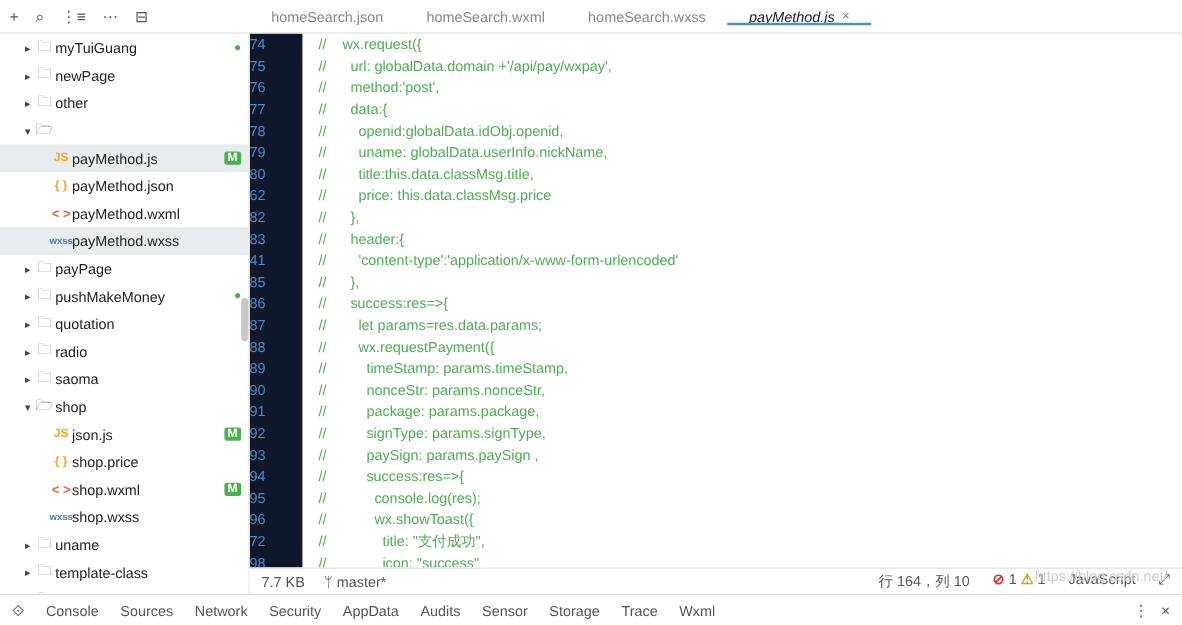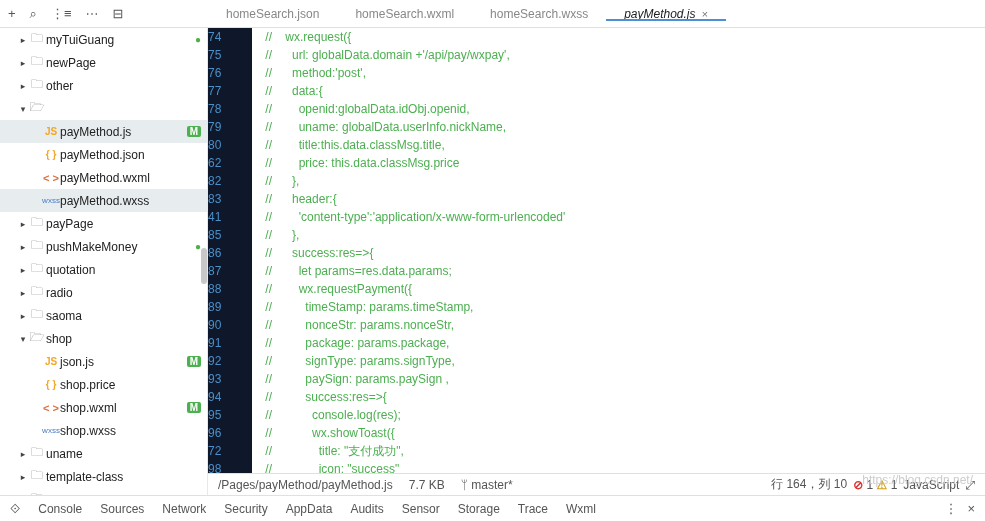--- a/index.html
+++ b/index.html
@@ -19,30 +19,30 @@
 .tree .row.sel { background: #e7ecee; }
 .tree .arrow { display: inline-block; width: 10px; text-align: center; color: #444; font-size: 9px; }
 .tree .icon { display: inline-flex; width: 18px; justify-content: center; align-items: center; }
 .tree .lbl { flex: 1; color: #222; }
 .tree .badge { font-size: 10px; font-weight: bold; color: #fff; background: #4caf50; border-radius: 2px; padding: 0 3px; }
 .tree .dot { color: #4caf50; font-size: 10px; }
 .fold { color: #888; }
 .js { color: #f5a623; font-weight: bold; font-size: 10px; }
 .json { color: #f5a623; font-weight: bold; font-size: 10px; }
 .wxml { color: #e06c3b; font-weight: bold; font-size: 11px; }
-.wxss { color: #4a7cc4; font-weight: normal; font-size: 8px; }
+.wxss { color: #4a7cc4; font-weight: bold; font-size: 8px; }
 .editor-wrap { flex: 1; display: flex; flex-direction: column; min-width: 0; }
 .editor { flex: 1; display: flex; overflow: hidden; font-family: Consolas, monospace; font-size: 13px; line-height: 18px; }
 .gutter { width: 44px; text-align: left; color: #4a8fc7; padding: 0 8px 0 0; background: #0f172a; }
 .gutter div { height: 18px; }
 .code { flex: 1; white-space: pre; color: #333; overflow: hidden; }
 .code .line { height: 18px; }
 .c { color: #4caf50; }
 .statusbar { height: 22px; border-top: 1px solid #e0e0e0; display: flex; align-items: center; font-size: 11px; color: #555; padding: 0 10px; gap: 16px; }
-.statusbar .right { margin-left: auto; display: flex; gap: 6px; align-items: center; }
+.statusbar .right { margin-left: auto; display: flex; gap: 19px; align-items: flex-start; }
 .statusbar .err { color: #d33; font-weight: bold; }
 .statusbar .warn { color: #d4a017; font-weight: bold; }
 .dev-tabs { height: 26px; display: flex; align-items: center; gap: 18px; padding: 0 10px; color: #555; border-top: 1px solid #e0e0e0; font-size: 12px; }
 .dev-tabs .ic { font-size: 13px; color: #555; cursor: pointer; }
 .dev-tabs .t { cursor: pointer; }
 .dev-tabs .ric { margin-left: auto; display:flex; gap:10px; }
 .watermark { position: fixed; bottom: 34px; right: 12px; color: #ccc; font-size: 12px; pointer-events: none; }
 </style>
 </head>
 <body>
@@ -203,21 +203,20 @@
           <div>93</div>
           <div>94</div>
           <div>95</div>
           <div>96</div>
           <div>72</div>
           <div>98</div>
         </div>
       <div class="code" id="code"><div class="line"><span class="c">    //    wx.request({</span></div><div class="line"><span class="c">    //      url: globalData.domain +'/api/pay/wxpay',</span></div><div class="line"><span class="c">    //      method:'post',</span></div><div class="line"><span class="c">    //      data:{</span></div><div class="line"><span class="c">    //        openid:globalData.idObj.openid,</span></div><div class="line"><span class="c">    //        uname: globalData.userInfo.nickName,</span></div><div class="line"><span class="c">    //        title:this.data.classMsg.title,</span></div><div class="line"><span class="c">    //        price: this.data.classMsg.price</span></div><div class="line"><span class="c">    //      },</span></div><div class="line"><span class="c">    //      header:{</span></div><div class="line"><span class="c">    //        'content-type':'application/x-www-form-urlencoded'</span></div><div class="line"><span class="c">    //      },</span></div><div class="line"><span class="c">    //      success:res=&gt;{</span></div><div class="line"><span class="c">    //        let params=res.data.params;</span></div><div class="line"><span class="c">    //        wx.requestPayment({</span></div><div class="line"><span class="c">    //          timeStamp: params.timeStamp,</span></div><div class="line"><span class="c">    //          nonceStr: params.nonceStr,</span></div><div class="line"><span class="c">    //          package: params.package,</span></div><div class="line"><span class="c">    //          signType: params.signType,</span></div><div class="line"><span class="c">    //          paySign: params.paySign ,</span></div><div class="line"><span class="c">    //          success:res=&gt;{</span></div><div class="line"><span class="c">    //            console.log(res);</span></div><div class="line"><span class="c">    //            wx.showToast({</span></div><div class="line"><span class="c">    //              title: "支付成功",</span></div><div class="line"><span class="c">    //              icon: "success"</span></div></div>
     </div>
     <div class="statusbar">
-      <span>/Pages/payMethod/payMethod.js</span>
       <span>7.7 KB</span>
       <span>ᛘ <span>master*</span></span>
       <span class="right">
         <span>行 164，列 10</span>
         <span><span class="err">⊘</span> <span>1</span> <span class="warn">⚠</span> <span>1</span></span>
         <span>JavaScript</span>
         <span>⤢</span>
       </span>
     </div>
   </div>

